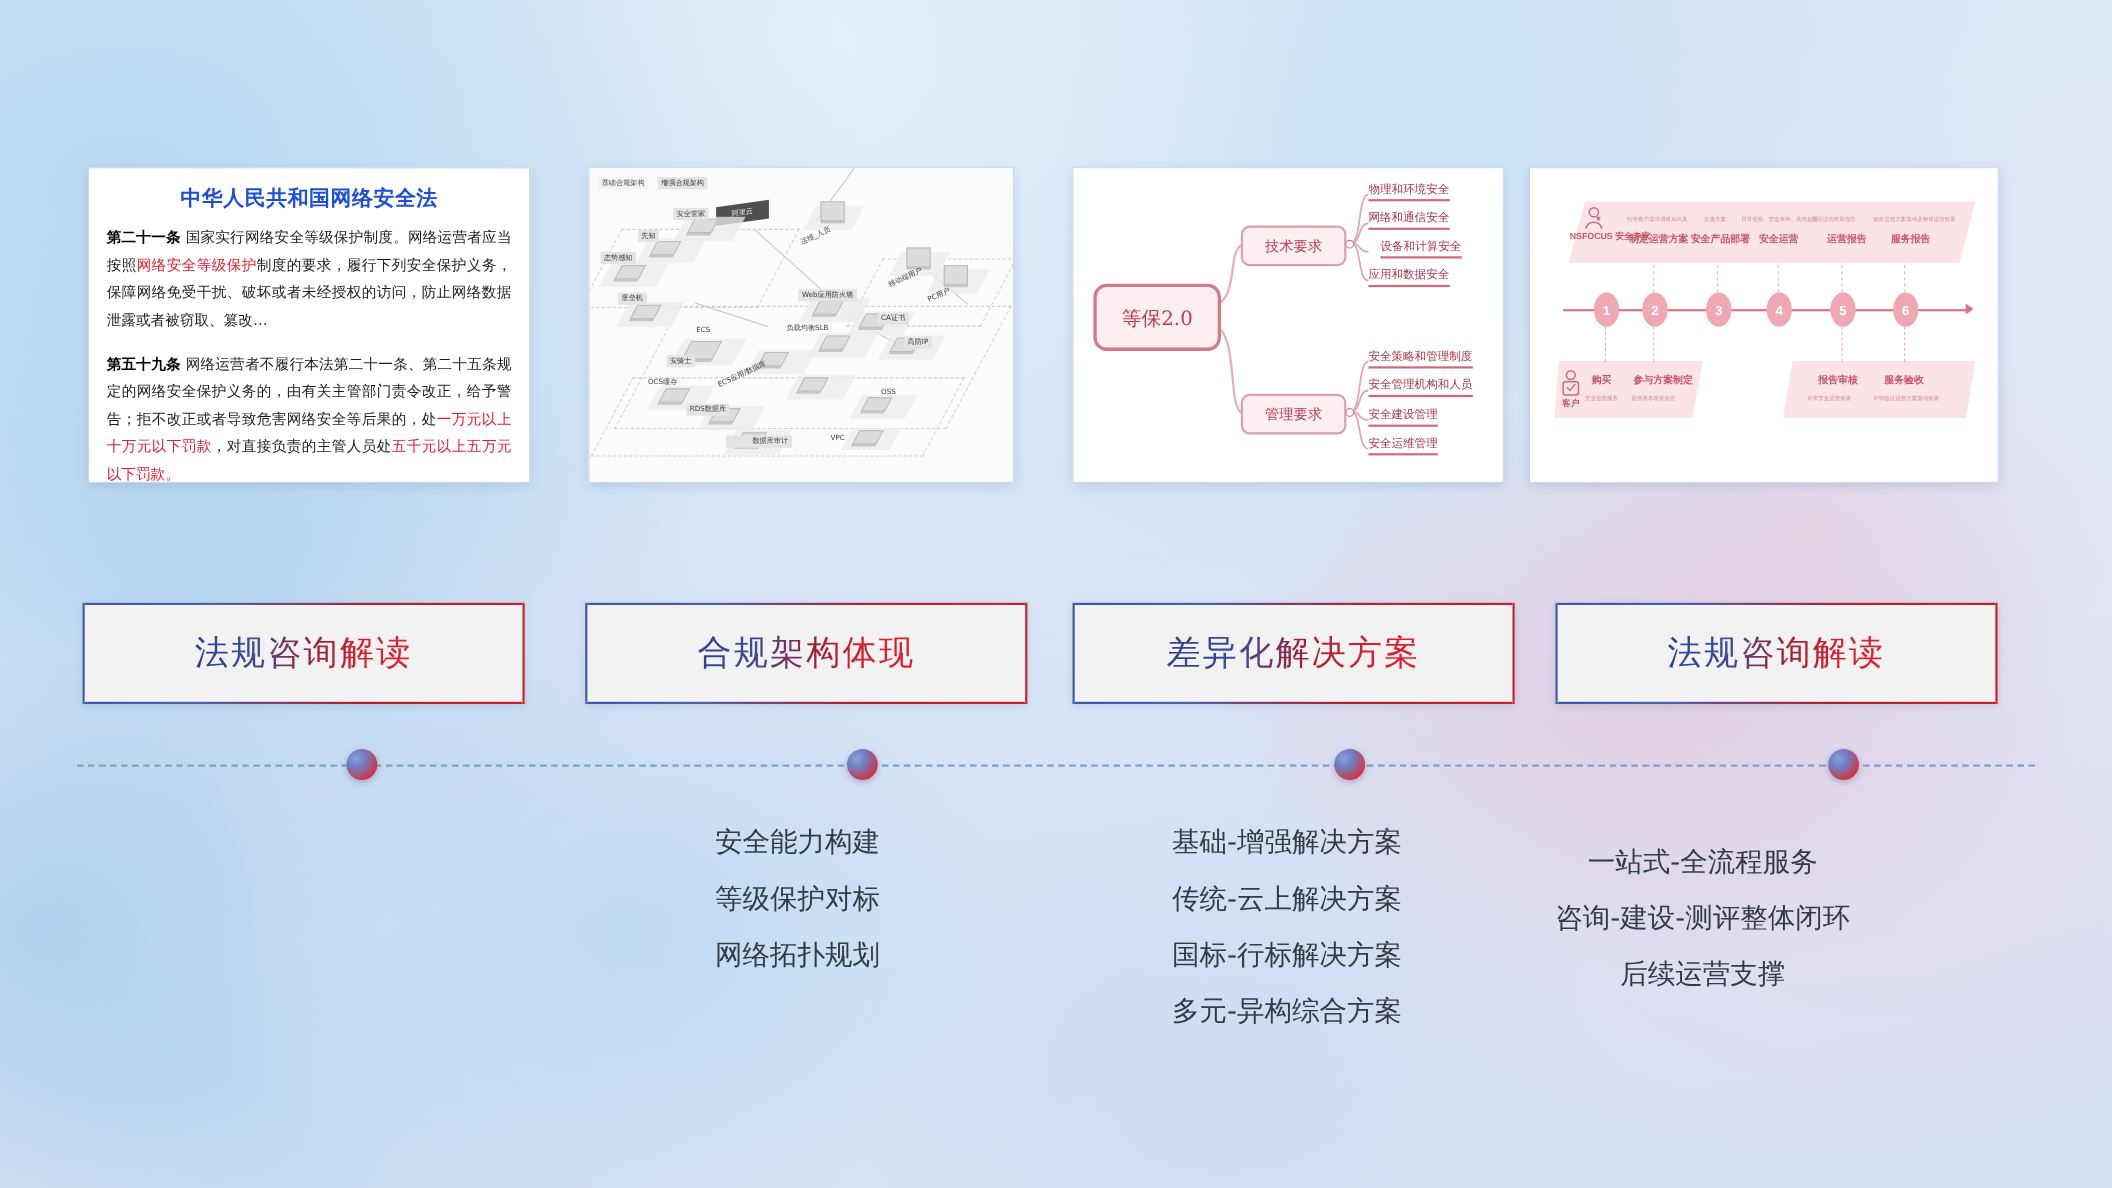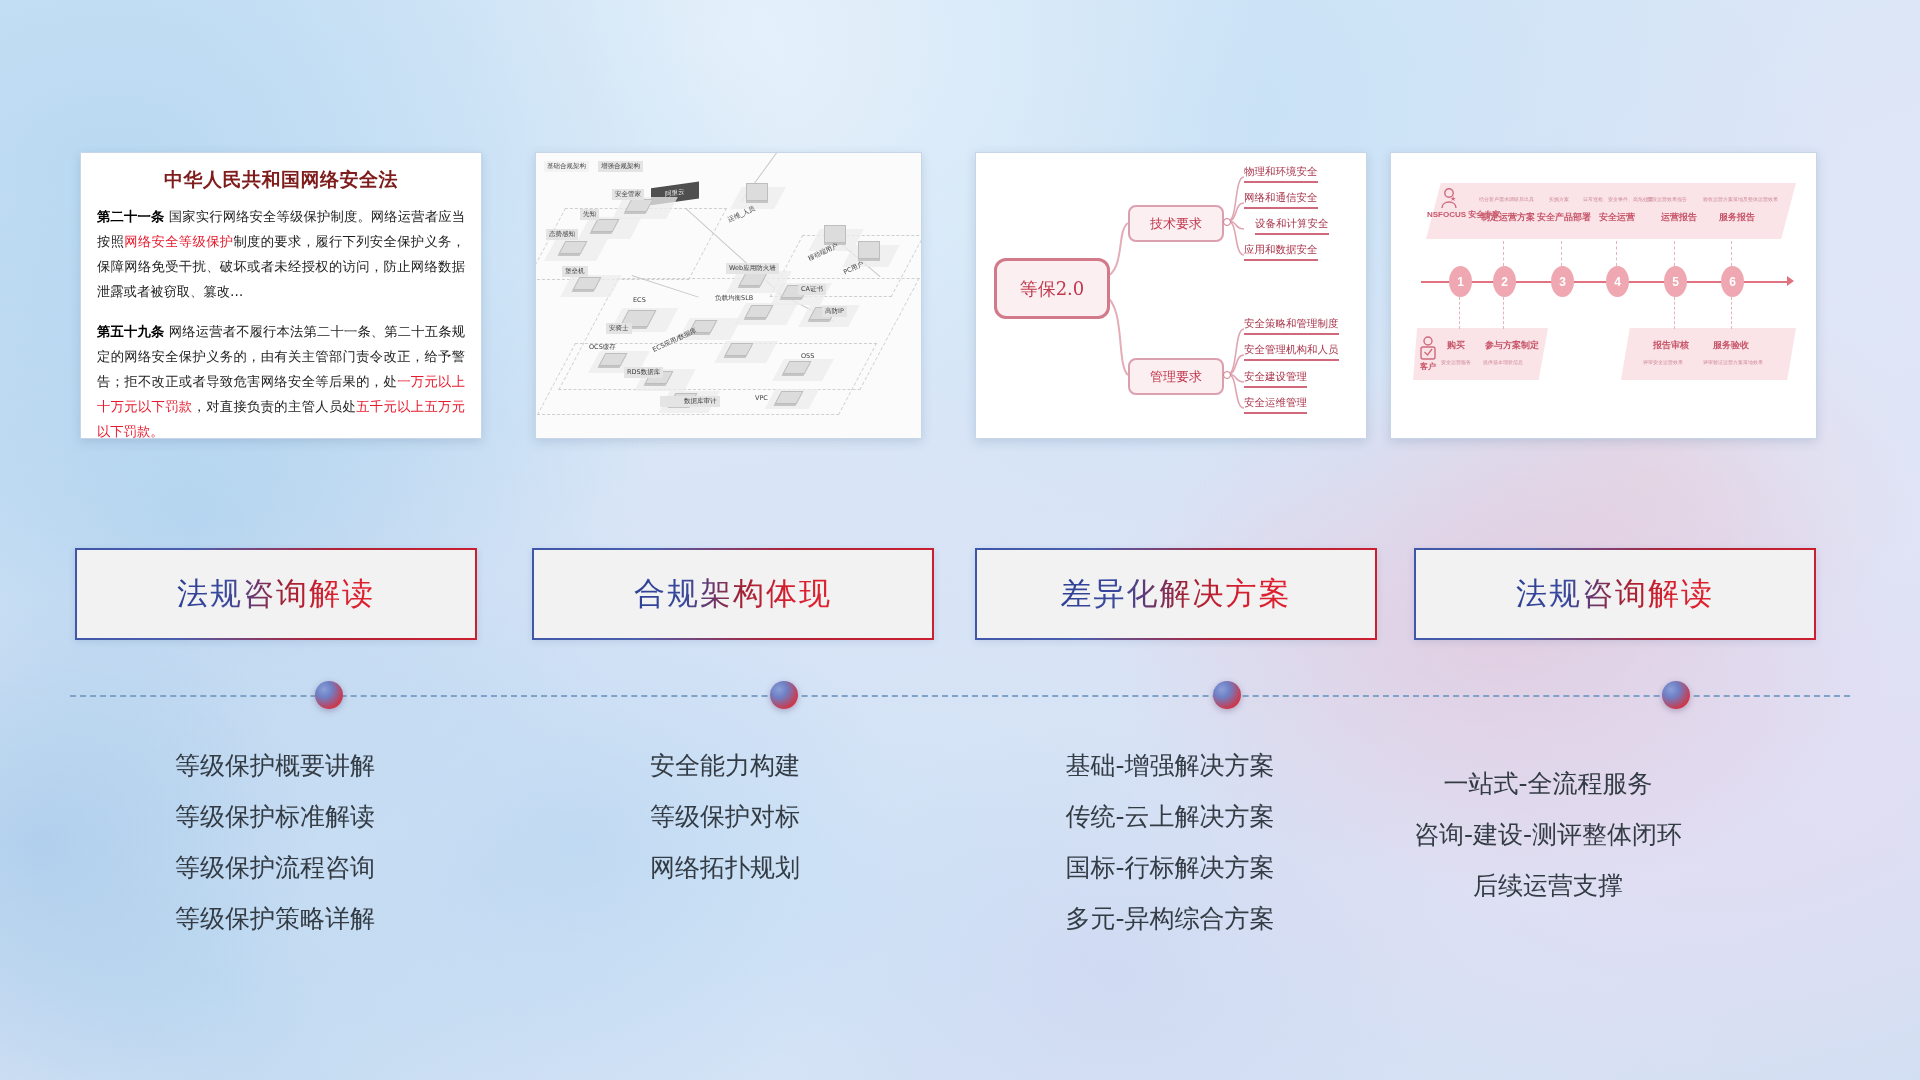--- a/index.html
+++ b/index.html
@@ -47,21 +47,21 @@
     overflow:hidden;
   }
   .card.c1{left:80px;width:400px;}
   .card.c2{left:535px;width:385px;}
   .card.c3{left:975px;width:390px;}
   .card.c4{left:1390px;width:425px;}
 
   
   .law{padding:14px 16px 10px 16px;box-sizing:border-box;height:100%;}
   .law-title{
-    text-align:center;font-weight:bold;font-size:19px;color:#7f1d1d;
+    text-align:center;font-weight:bold;font-size:19px;color:#1d4ed8;
     letter-spacing:.5px;margin-bottom:11px;
     font-family:"DejaVu Sans","Liberation Sans",sans-serif;
   }
   .law-p{font-size:13.3px;line-height:25px;color:#1d1d1d;text-align:justify;
          font-family:"DejaVu Sans","Liberation Sans",sans-serif;}
   .law-p b{font-weight:bold;color:#000;}
   .law-p .red{color:#e8192c;}
   .law-p+.law-p{margin-top:15px;}
 
   
@@ -402,26 +402,20 @@
 
   <div class="tl">
     <div class="tl-line"></div>
     <div class="tl-node n1"></div>
     <div class="tl-node n2"></div>
     <div class="tl-node n3"></div>
     <div class="tl-node n4"></div>
   </div>
 
   <div class="lists">
-    <div class="list-col l1">
-      <div class="list-item">等级保护概要讲解</div>
-      <div class="list-item">等级保护标准解读</div>
-      <div class="list-item">等级保护流程咨询</div>
-      <div class="list-item">等级保护策略详解</div>
-    </div>
     <div class="list-col l2">
       <div class="list-item">安全能力构建</div>
       <div class="list-item">等级保护对标</div>
       <div class="list-item">网络拓扑规划</div>
     </div>
     <div class="list-col l3">
       <div class="list-item">基础-增强解决方案</div>
       <div class="list-item">传统-云上解决方案</div>
       <div class="list-item">国标-行标解决方案</div>
       <div class="list-item">多元-异构综合方案</div>

